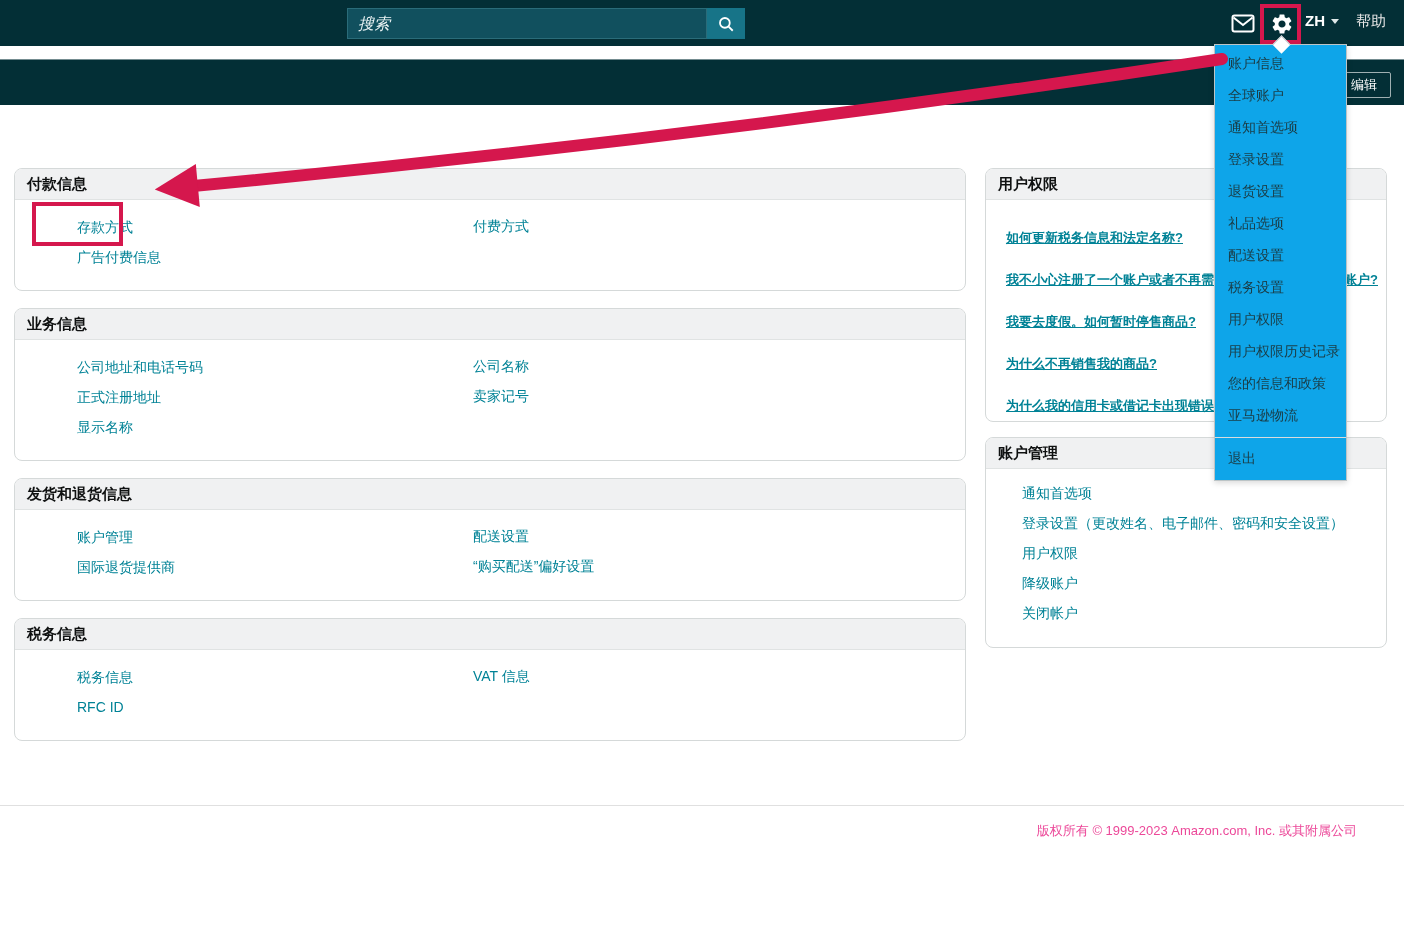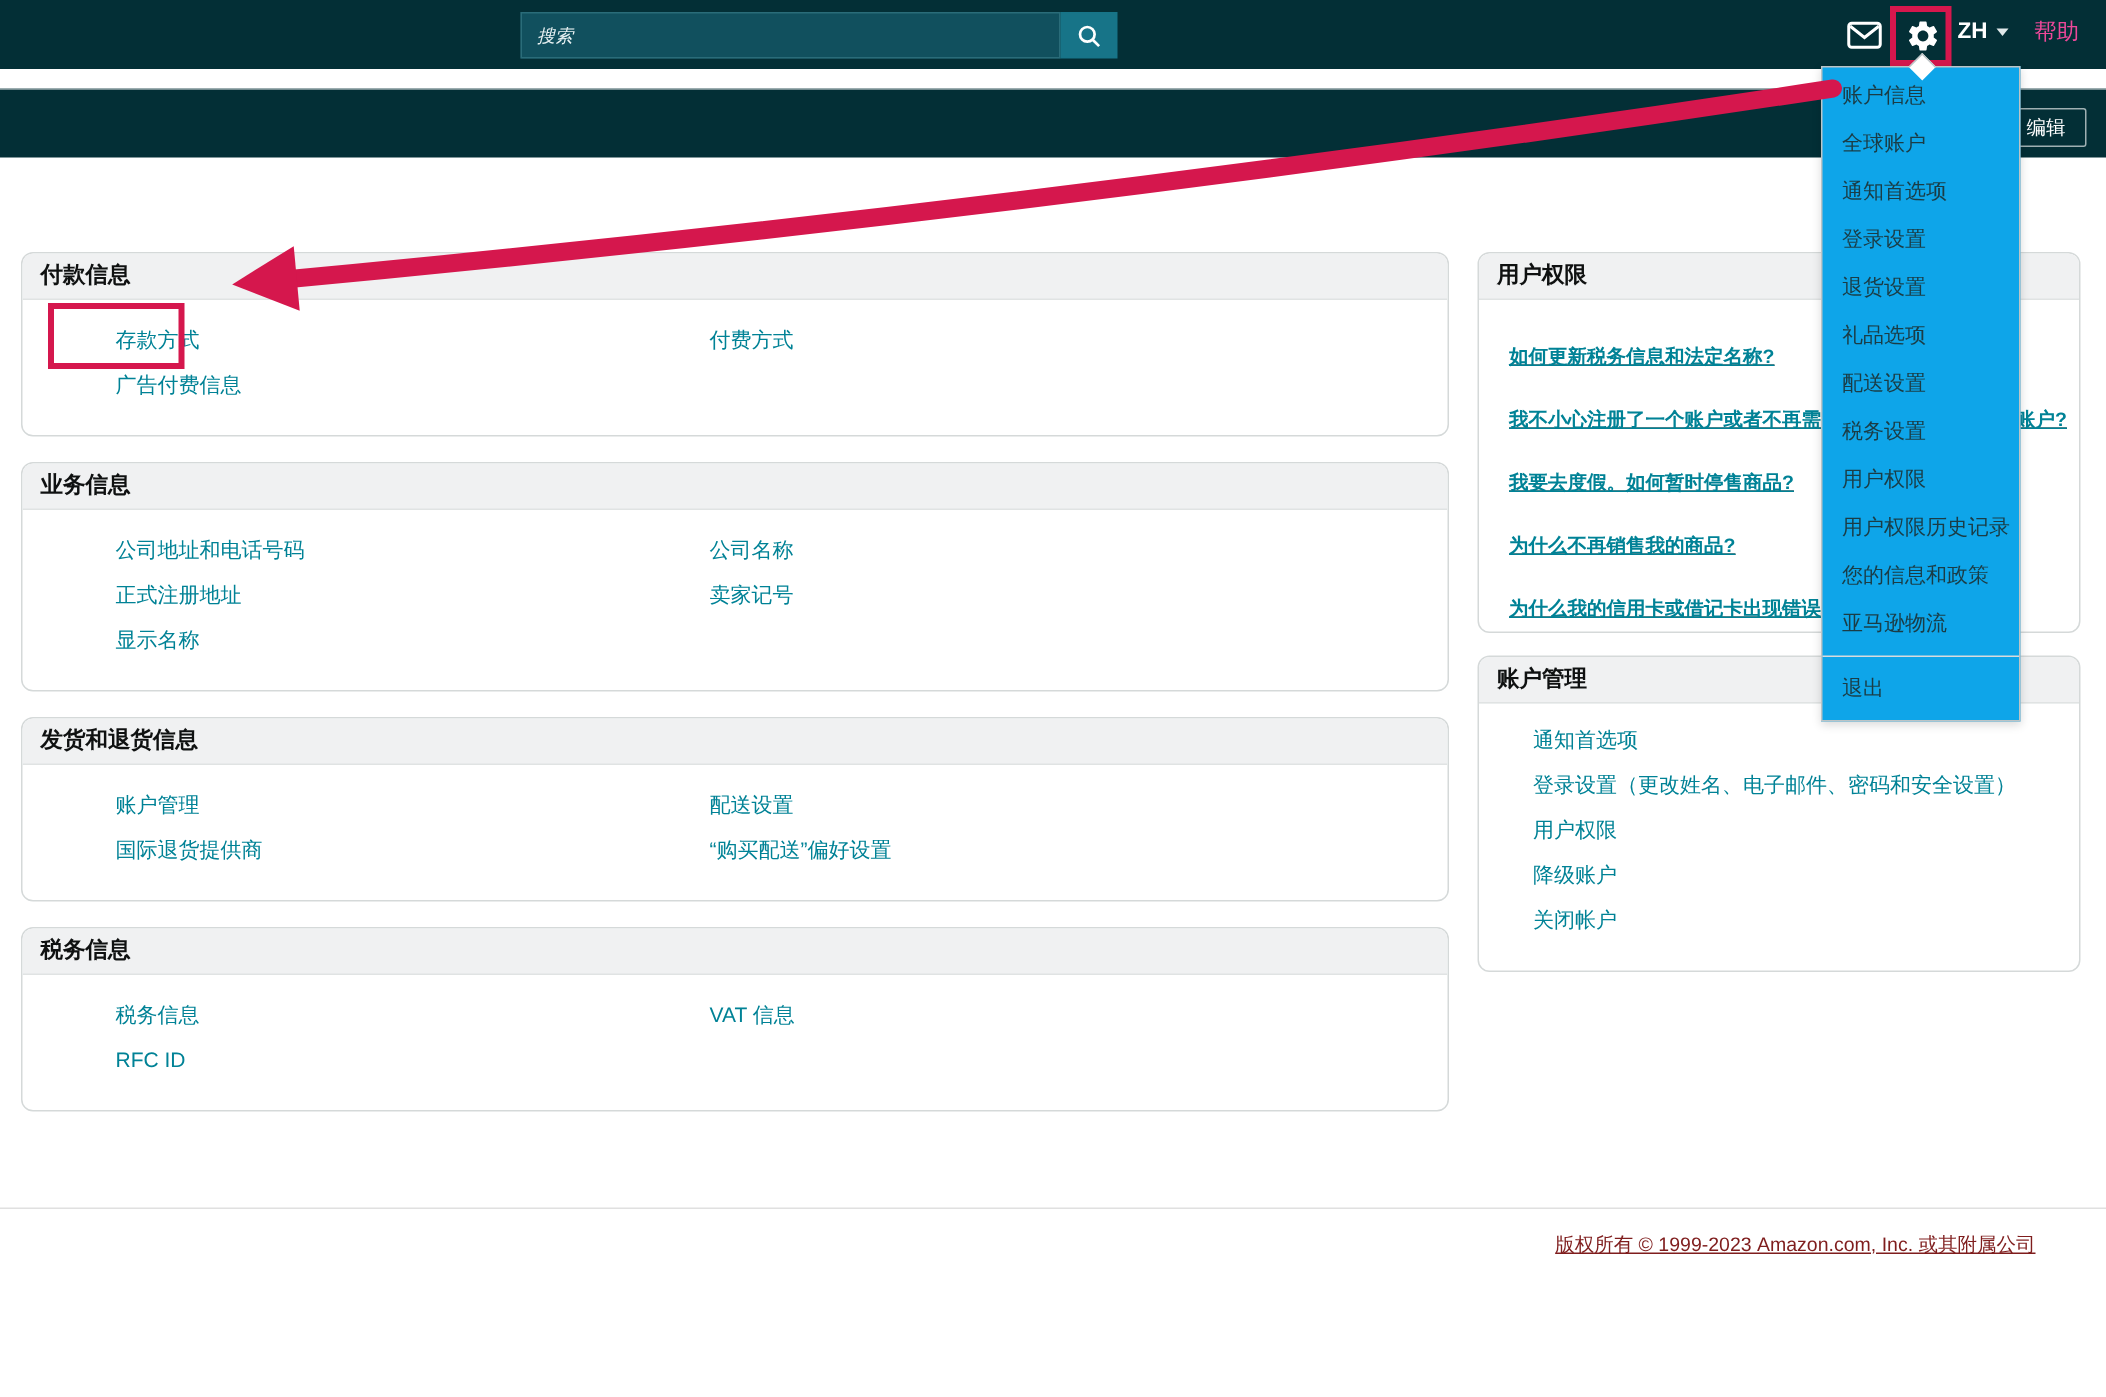--- a/index.html
+++ b/index.html
@@ -17,39 +17,39 @@
     position: absolute; left:0; top:0; width:1404px; height:46px;
     background:#032f36; z-index:10;
   }
   .subheader {
     position: absolute; left:0; top:46px; width:1404px; height:46px;
     background:#032f36; border-top:1px solid rgba(255,255,255,.45); z-index:10;margin-top:13px;
   }
   .search-box { position:absolute; left:347px; top:8px; display:flex; height:31px; }
   .search-input {
     width:360px; height:31px; background:#11505e; border:1px solid #2a6c79;
-    color:#fff; font-size:12px; padding:0 10px; outline:none;
+    color:#fff; font-size:16px; padding:0 10px; outline:none;
     font-family:"Liberation Sans", sans-serif;
   }
   .search-input::placeholder { color:#e9f2f3; font-style:italic; opacity:1; }
   .search-btn {
     width:38px; height:31px; background:#177488; border:none; cursor:pointer;
     display:flex; align-items:center; justify-content:center;
   }
   .tb-icon-btn { background:none; border:none; cursor:pointer; display:flex; align-items:center; justify-content:center; }
   .mail-btn  { position:absolute; left:1230px; top:13px; width:26px; height:20px; }
   .gear-btn  { position:absolute; left:1269px; top:11px; width:25px; height:25px; }
   .lang-btn  {
     position:absolute; left:1305px; top:12px; background:none; border:none; cursor:pointer;
     color:#fff; font-size:15px; font-weight:bold; display:flex; align-items:center; gap:6px;
   }
   .caret-down { width:0; height:0; border-left:4px solid transparent; border-right:4px solid transparent; border-top:5px solid #dfe8e9; margin-top:2px; }
   .help-btn {
     position:absolute; left:1356px; top:12px; background:none; border:none; cursor:pointer;
-    color:#ec4899; font-size:15px;
+    color:#e5e5e5; font-size:15px;
   }
   .edit-btn {
     position:absolute; right:13px; top:12px; width:54px; height:26px;
     background:transparent; border:1px solid #9fb0b2; border-radius:2px;
     color:#fff; font-size:13px; cursor:pointer;
   }
 
   
   .left-col  { position:absolute; left:14px;  top:168px; width:952px; z-index:1; }
   .right-col { position:absolute; left:985px; top:168px; width:402px; z-index:1; }
@@ -87,21 +87,21 @@
   .annot-svg { position:absolute; left:0; top:0; z-index:35; pointer-events:none; }
   .frame { position:absolute; border:4px solid #d5174d; z-index:25; pointer-events:none; }
   .gear-frame    { left:1260px; top:4px;   width:41px; height:40px; }
   .deposit-frame { left:32px;  top:202px;  width:91px; height:44px; }
 
   
   .footer {
     position:absolute; left:0; top:805px; width:1404px; height:126px;
     border-top:1px solid #e0e0e0; text-align:right; padding:15px 47px 0 0;
   }
-  .footer-text { color:#7f1d1d; font-size:13px;text-decoration:underline; }
+  .footer-text { color:#ec4899; font-size:13px; }
 </style>
 </head>
 <body>
 
 <div class="topbar">
   <div class="search-box">
     <input class="search-input" type="text" value="" placeholder="搜索" style="">
     <button class="search-btn">
       <span style="display:flex;">
         <svg width="18" height="18" viewBox="0 0 24 24" fill="none" stroke="#ffffff" stroke-width="2.4">

